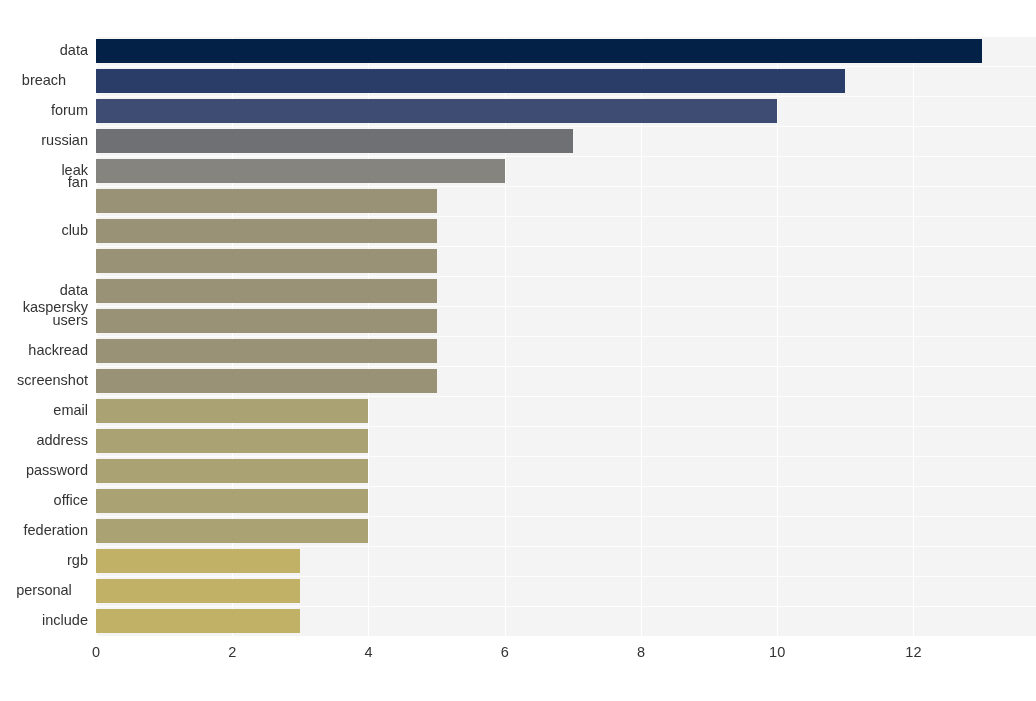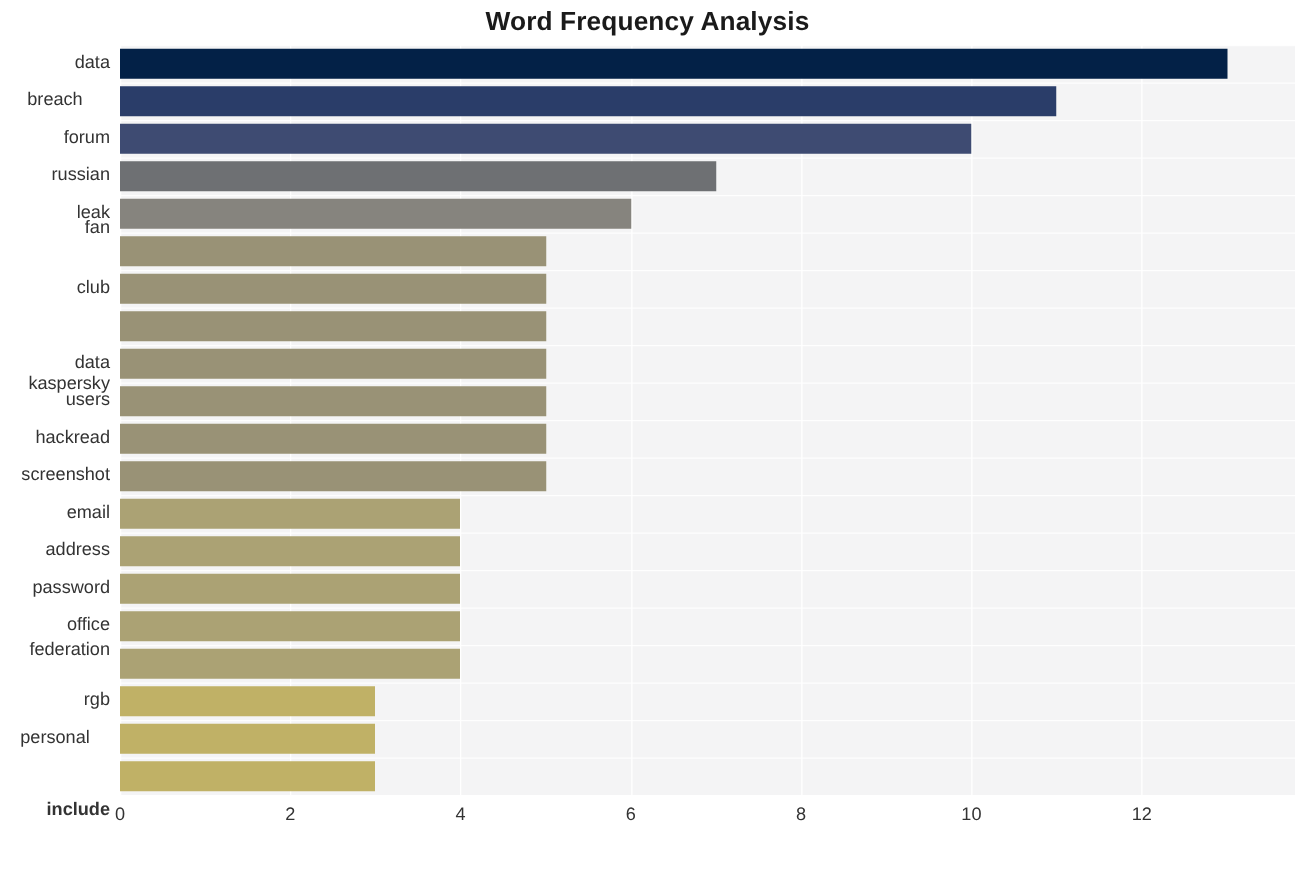--- a/index.html
+++ b/index.html
@@ -116,21 +116,20 @@
     text-align: center;
     font-size: 14.5px;
     color: #333333;
   }
 </style>
 </head>
 <body>
 
 <div id="figure" style="background: rgb(255, 255, 255);">
 
-  <div id="chart-title">Word Frequency Analysis</div>
 
   <div id="plot-area" style="background: rgb(244, 244, 245);">
     <div id="gridlines-v">
         <div class="gridline-v" style="left: 0px;"></div>
         <div class="gridline-v" style="left: 136.232px;"></div>
         <div class="gridline-v" style="left: 272.464px;"></div>
         <div class="gridline-v" style="left: 408.696px;"></div>
         <div class="gridline-v" style="left: 544.928px;"></div>
         <div class="gridline-v" style="left: 681.159px;"></div>
         <div class="gridline-v" style="left: 817.391px;"></div>
@@ -231,24 +230,24 @@
       <div class="ytick" style="top: 186px;">club</div>
       <div class="ytick" style="top: 216px; margin-top: 47px;">kaspersky</div>
       <div class="ytick" style="top: 246px;">data</div>
       <div class="ytick" style="top: 276px;">users</div>
       <div class="ytick" style="top: 306px;">hackread</div>
       <div class="ytick" style="top: 336px;">screenshot</div>
       <div class="ytick" style="top: 366px;">email</div>
       <div class="ytick" style="top: 396px;">address</div>
       <div class="ytick" style="top: 426px;">password</div>
       <div class="ytick" style="top: 456px;">office</div>
-      <div class="ytick" style="top: 476px;">federation</div>
+      <div class="ytick" style="top: 486px;">federation</div>
       <div class="ytick" style="top: 516px;">rgb</div>
       <div class="ytick" style="top: 546px; text-align: center;">personal</div>
-      <div class="ytick" style="top: 604px; font-weight: bold;">include</div>
+      <div class="ytick" style="top: 576px;">include</div>
     </div>
 
   <div id="x-axis">
       <div class="xtick" style="left: 0px;">0</div>
       <div class="xtick" style="left: 136.232px;">2</div>
       <div class="xtick" style="left: 272.464px;">4</div>
       <div class="xtick" style="left: 408.696px;">6</div>
       <div class="xtick" style="left: 544.928px;">8</div>
       <div class="xtick" style="left: 681.159px;">10</div>
       <div class="xtick" style="left: 817.391px;">12</div>

